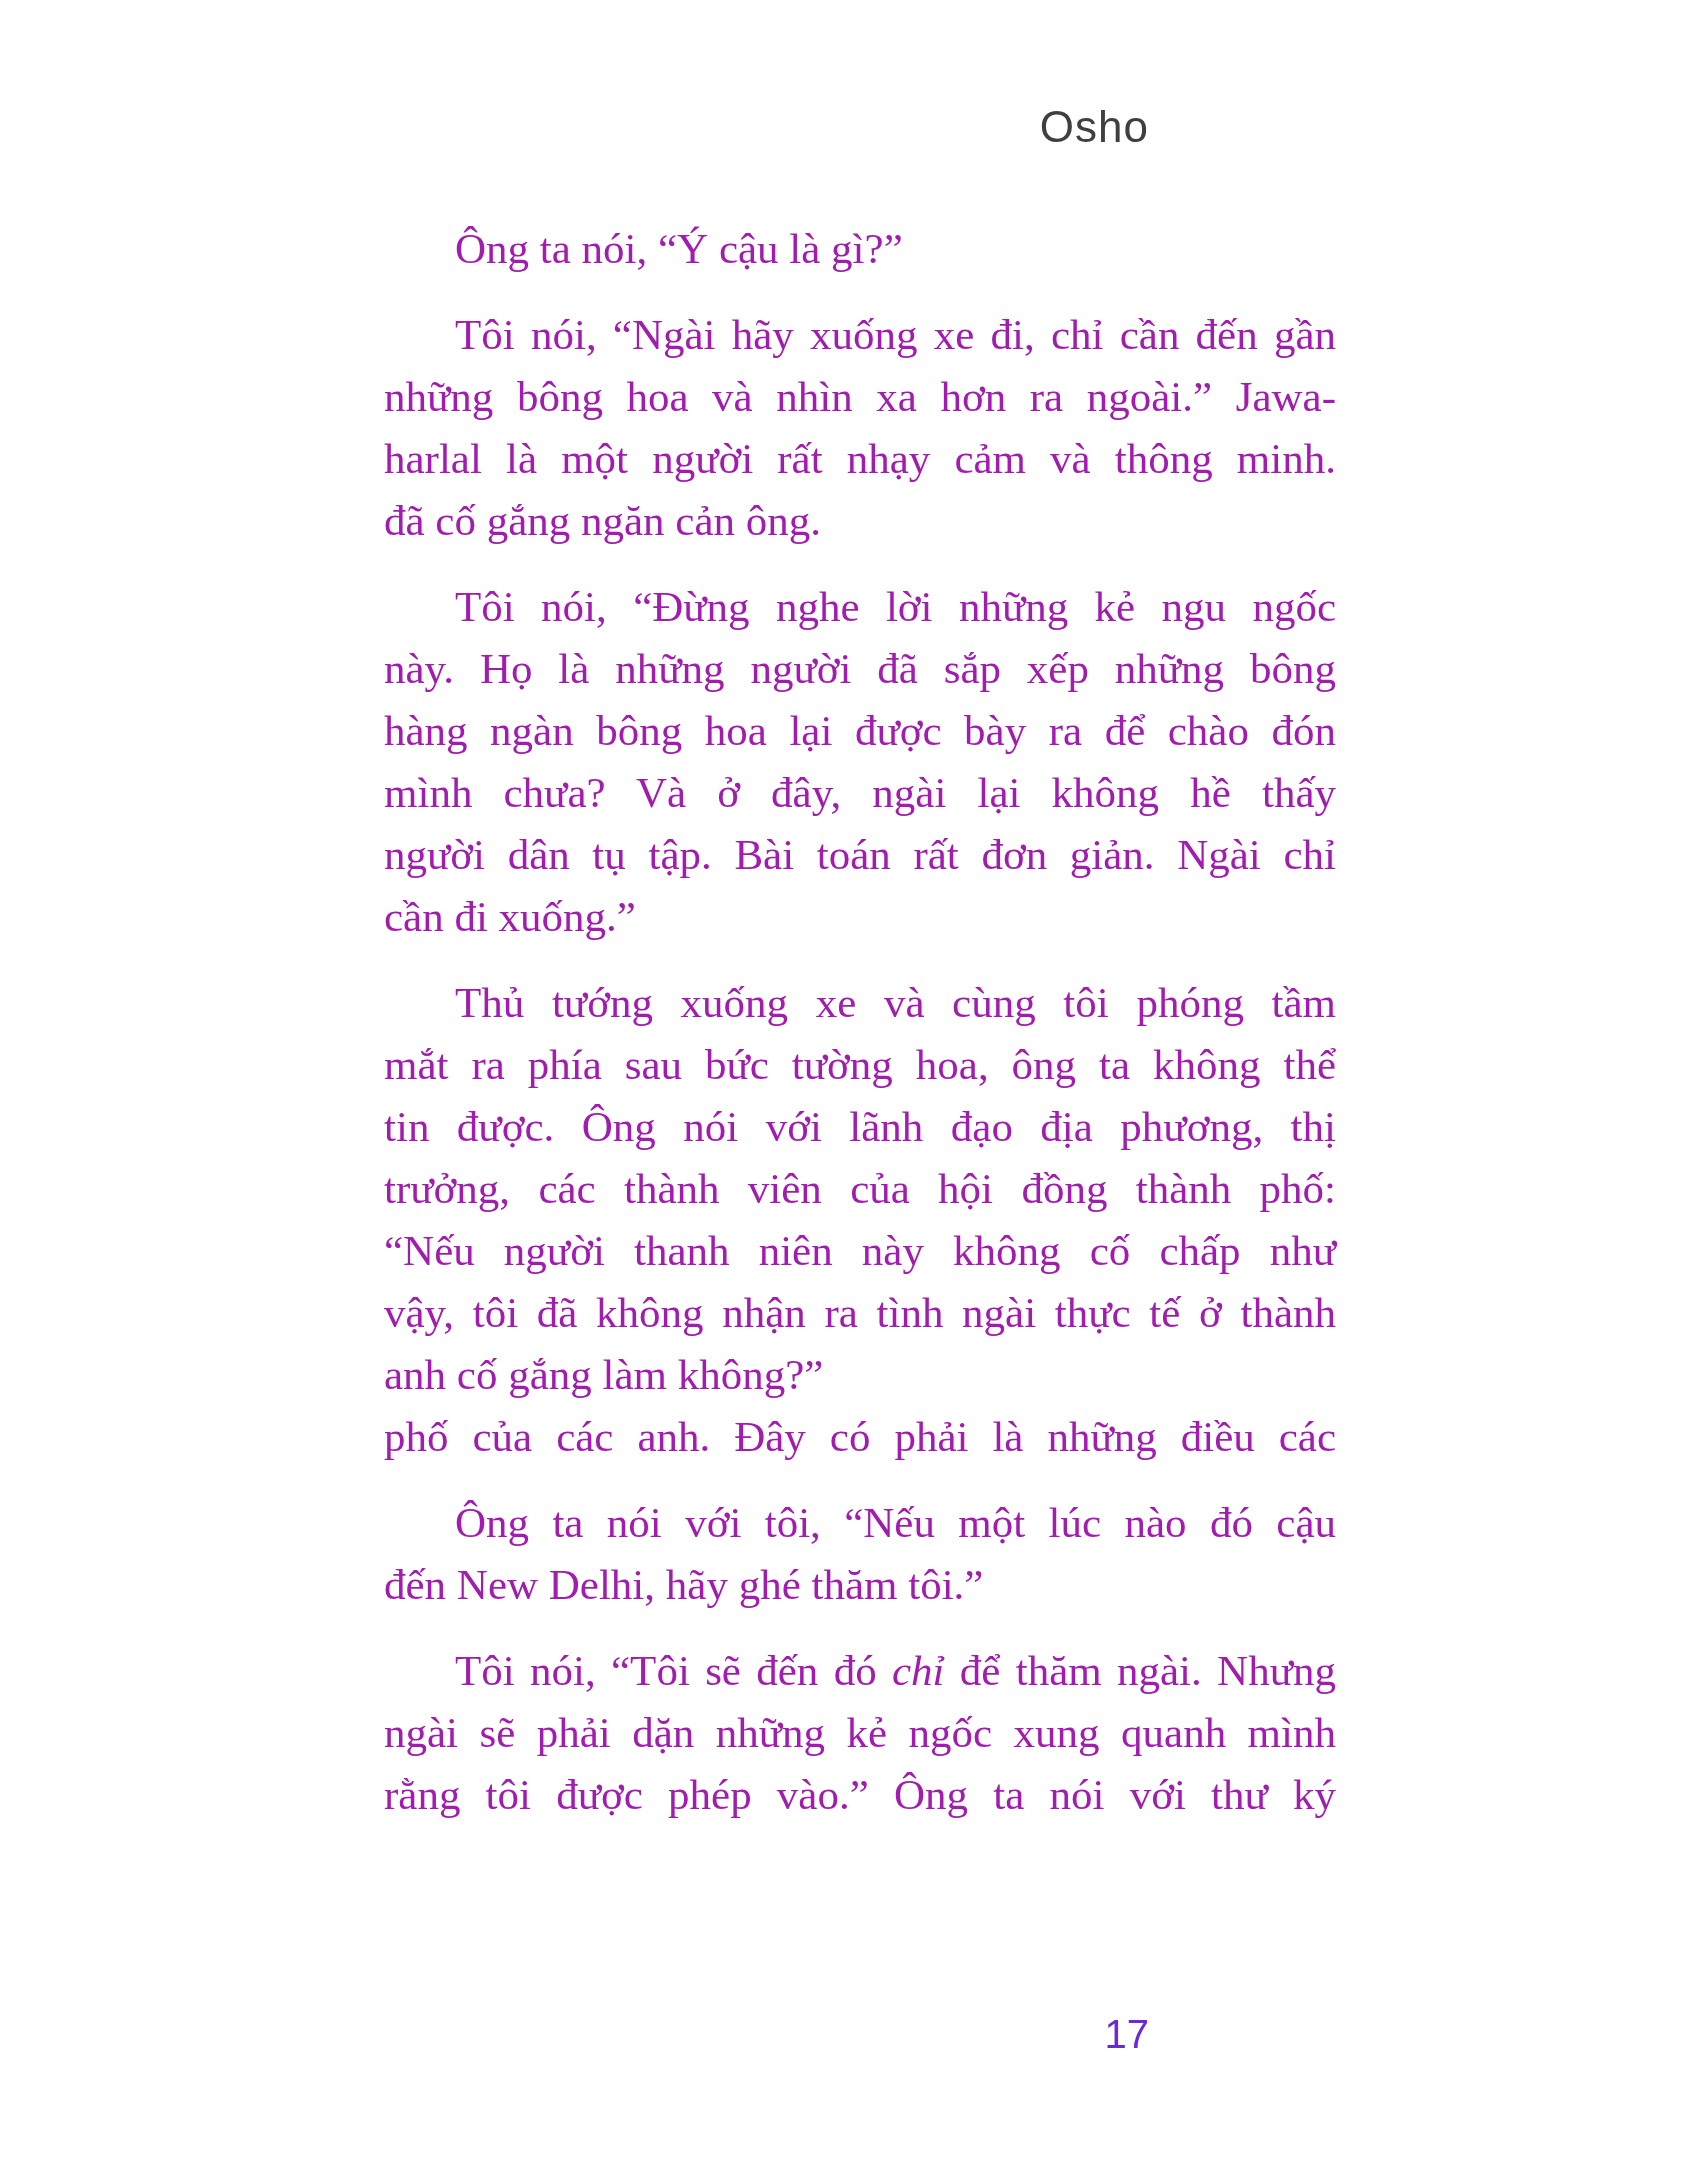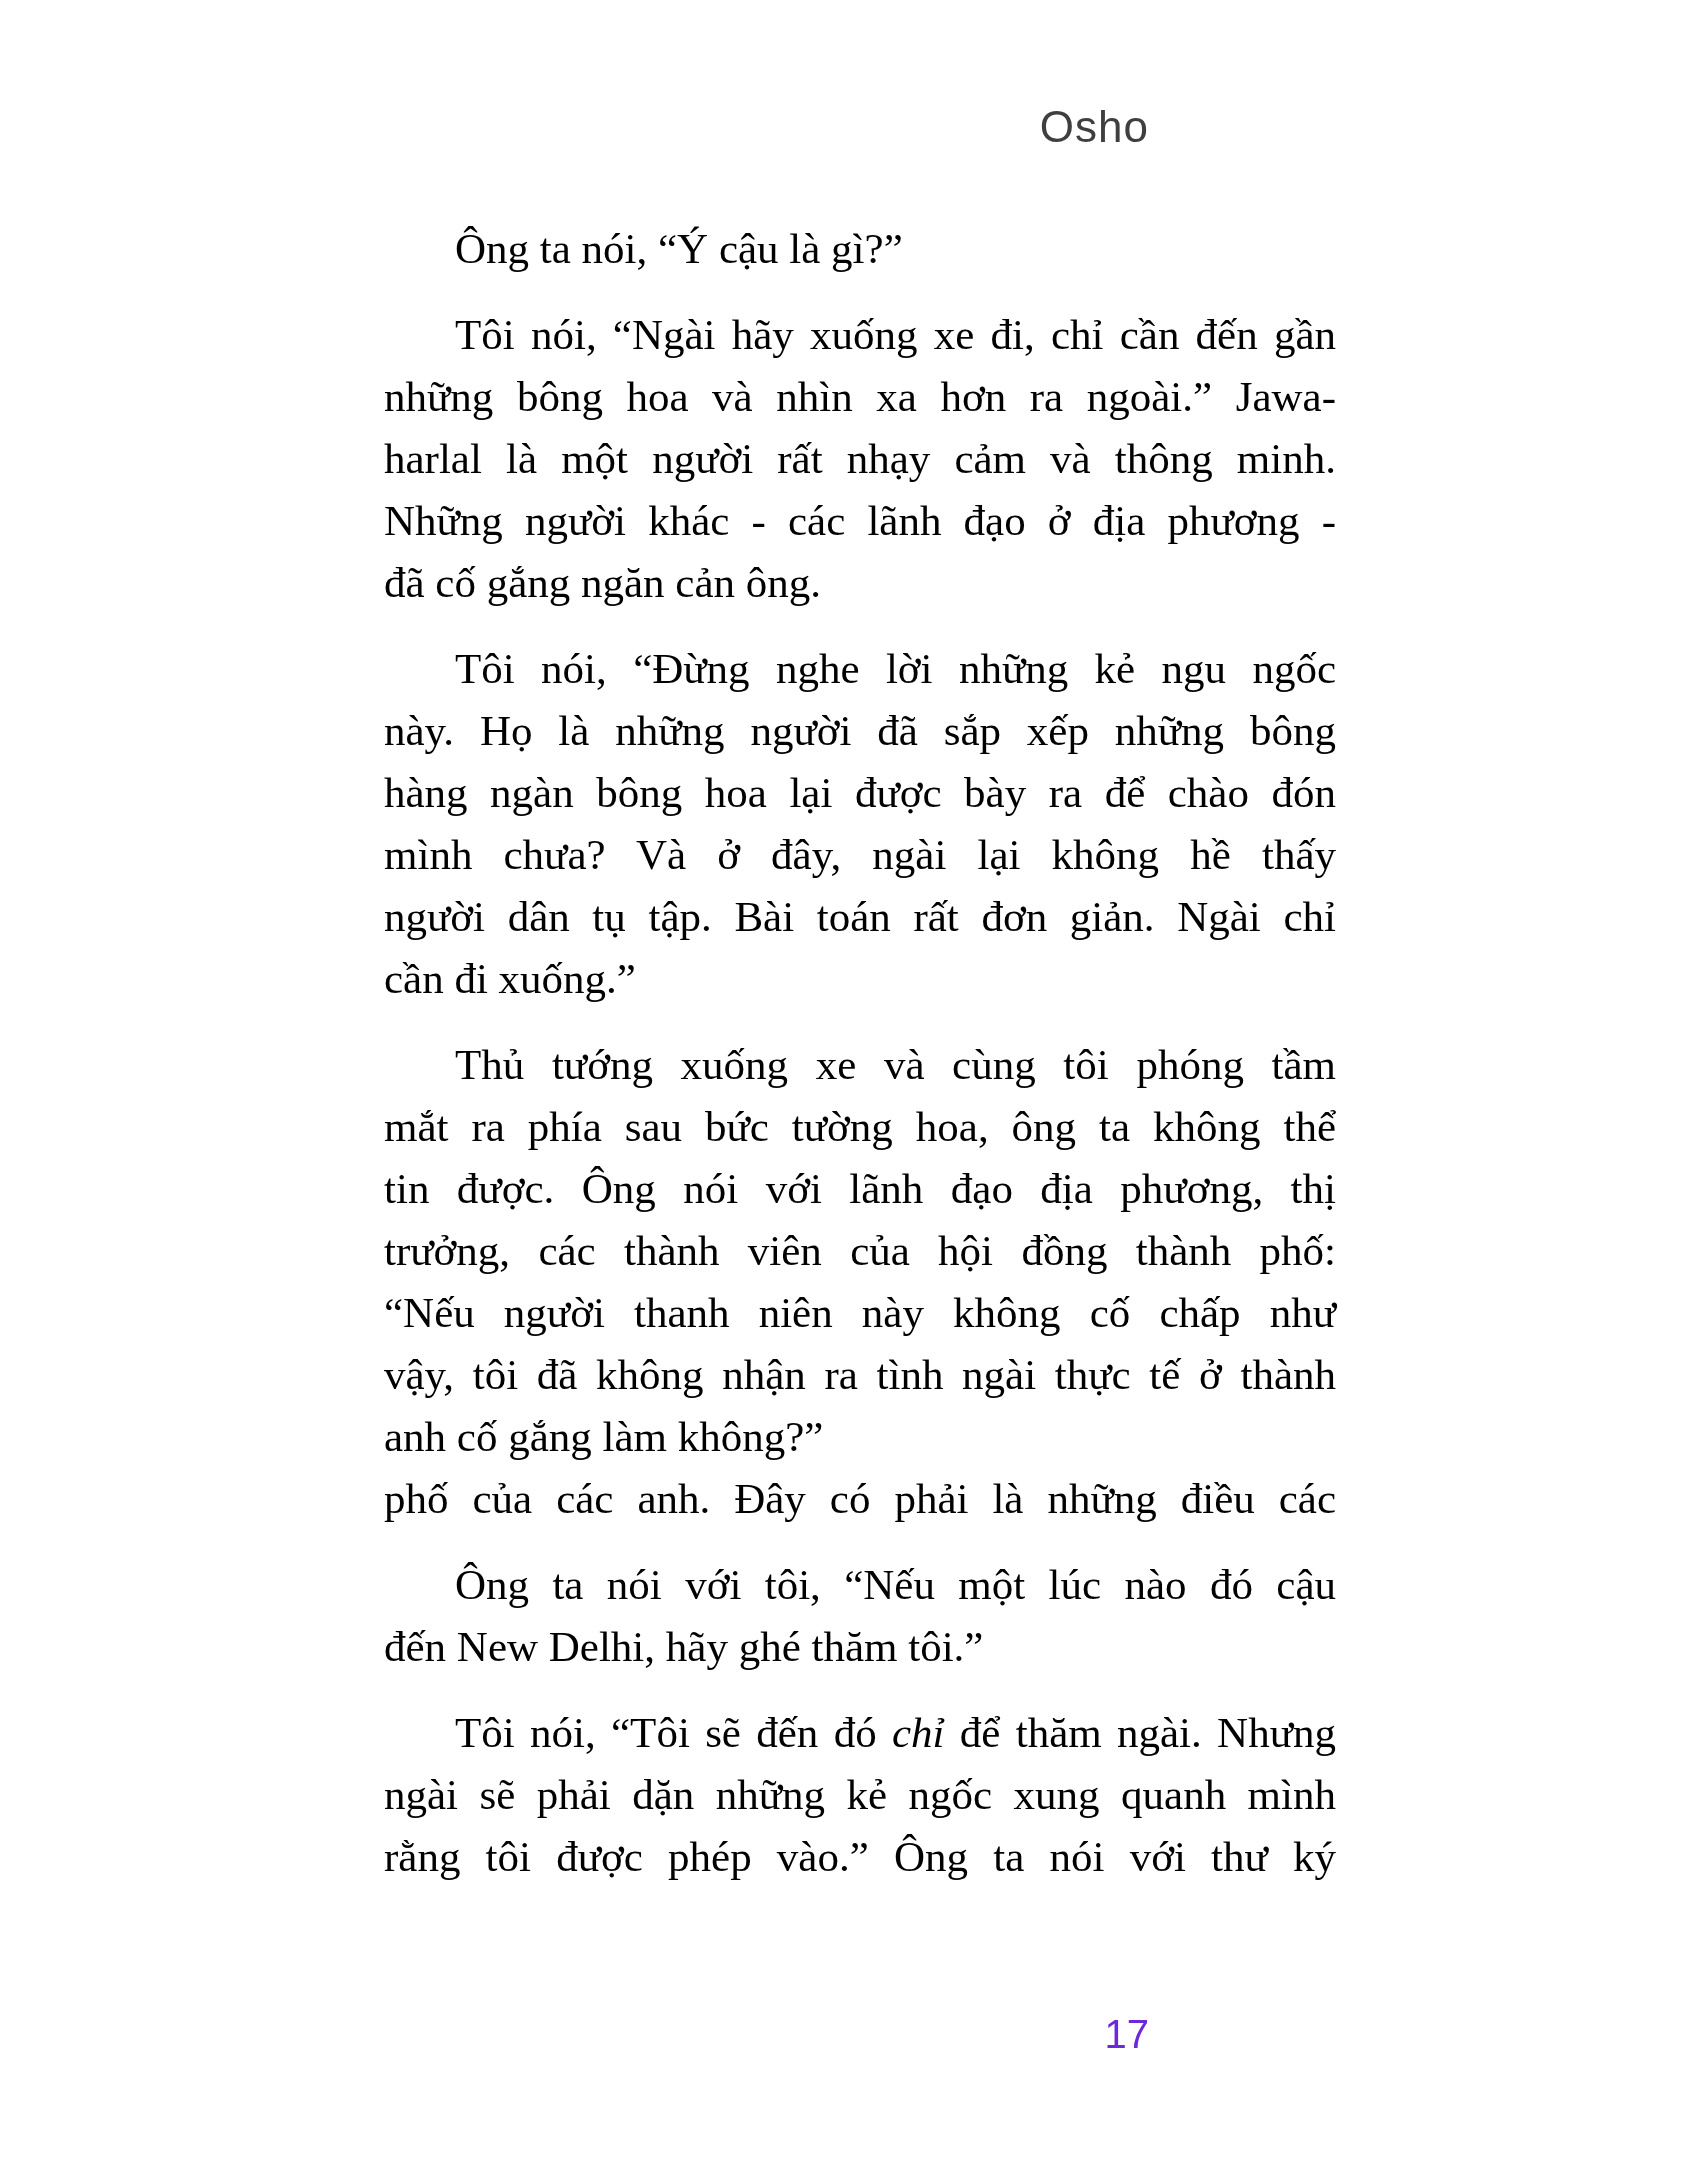--- a/index.html
+++ b/index.html
@@ -24,21 +24,21 @@
     font-size: 44px;
     line-height: 48px;
     color: #3f3f3f;
     letter-spacing: 1px;
   }
   .body-text {
     position: absolute;
     top: 218px;
     left: 384px;
     width: 952px;
-    color: #000000;
+    color: #a21caf;
     font-size: 43px;
   }
   .para {
     margin: 0 0 24px 0;
     padding: 0;
   }
   .para:last-child { margin-bottom: 0; }
   .line {
     height: 62px;
     line-height: 62px;
@@ -74,21 +74,20 @@
   <div class="running-head">Osho</div>
 
   <div class="body-text">
       <div class="para">
         <div class="line first last">Ông ta nói, “Ý cậu là gì?”</div>
       </div>
       <div class="para">
         <div class="line first">Tôi nói, “Ngài hãy xuống xe đi, chỉ cần đến gần</div>
         <div class="line">những bông hoa và nhìn xa hơn ra ngoài.” Jawa-</div>
         <div class="line">harlal là một người rất nhạy cảm và thông minh.</div>
-        <div class="line">Những người khác - các lãnh đạo ở địa phương -</div>
         <div class="line last">đã cố gắng ngăn cản ông.</div>
       </div>
       <div class="para">
         <div class="line first">Tôi nói, “Đừng nghe lời những kẻ ngu ngốc</div>
         <div class="line">này. Họ là những người đã sắp xếp những bông</div>
         <div class="line">hàng ngàn bông hoa lại được bày ra để chào đón</div>
         <div class="line">mình chưa? Và ở đây, ngài lại không hề thấy</div>
         <div class="line">người dân tụ tập. Bài toán rất đơn giản. Ngài chỉ</div>
         <div class="line last">cần đi xuống.”</div>
       </div>

